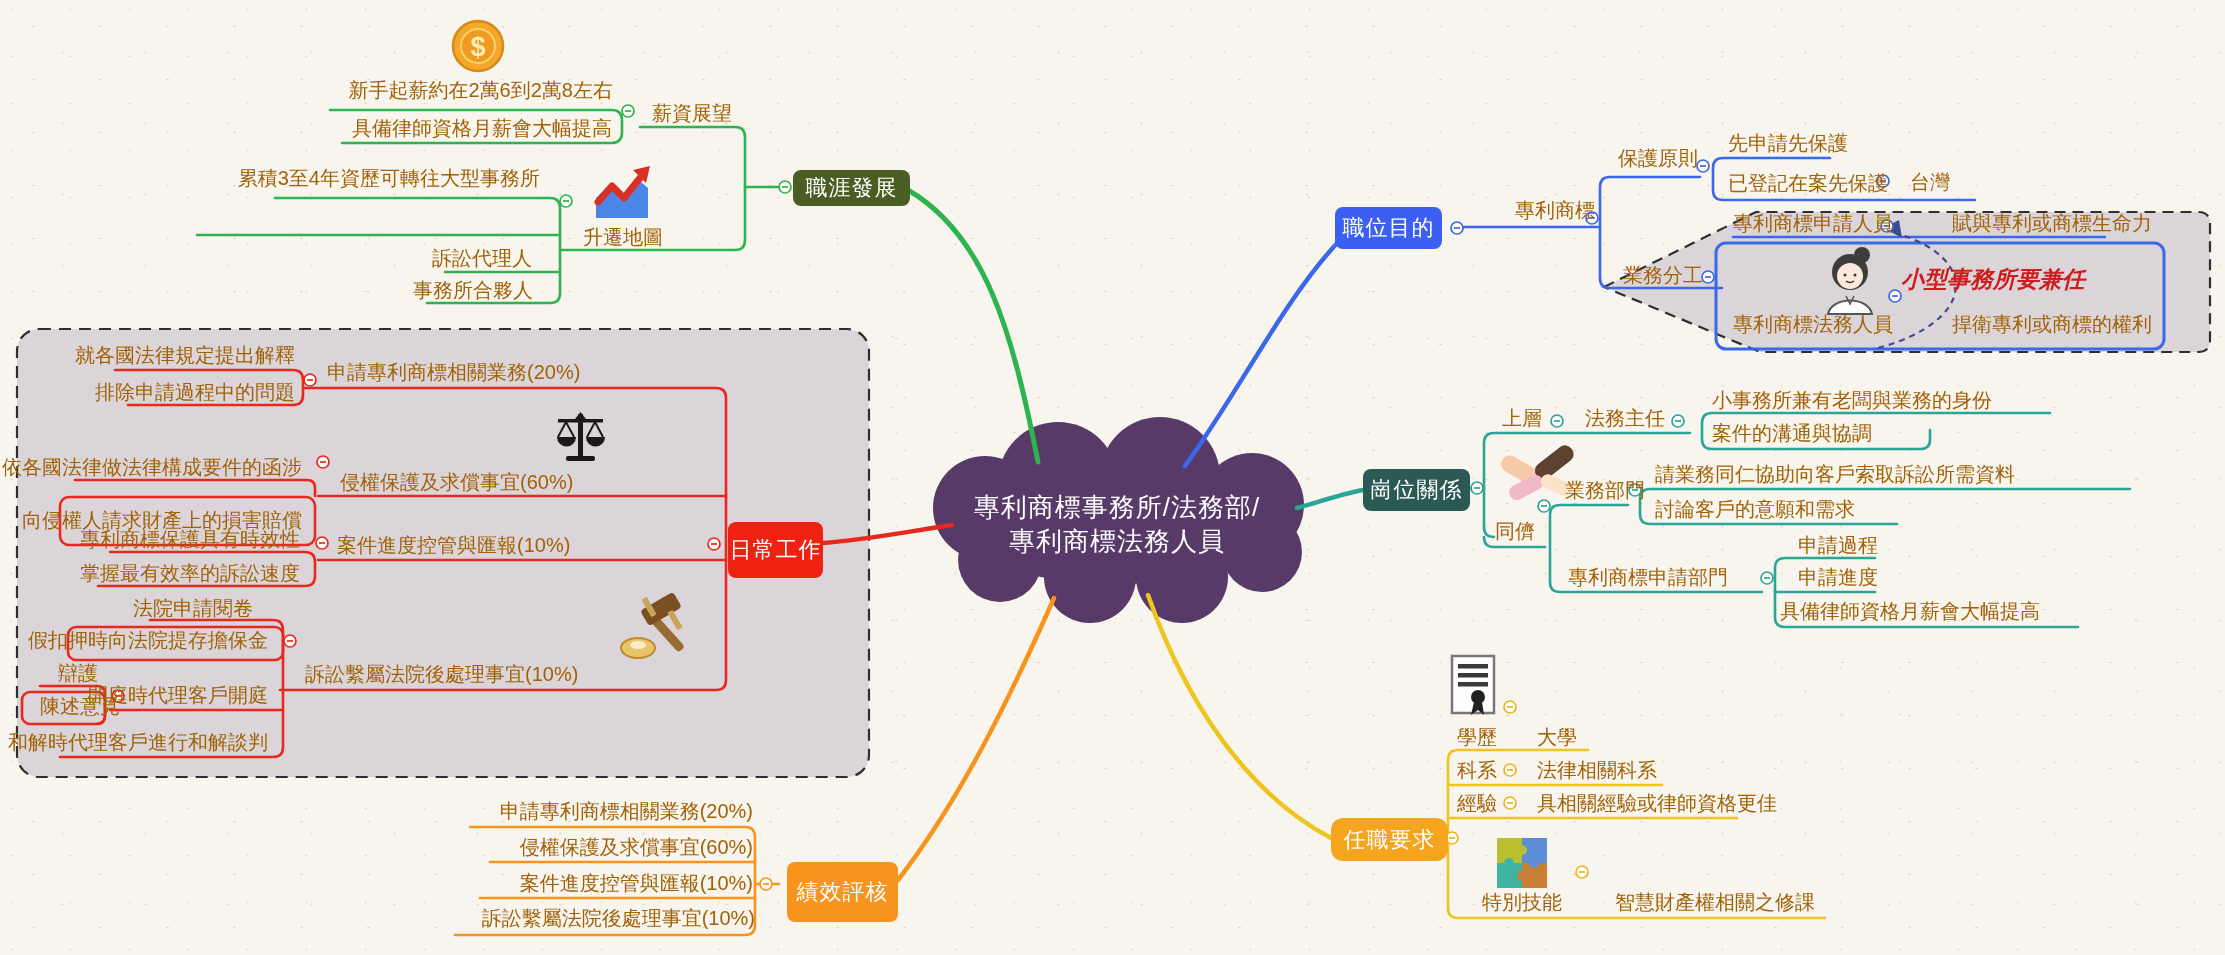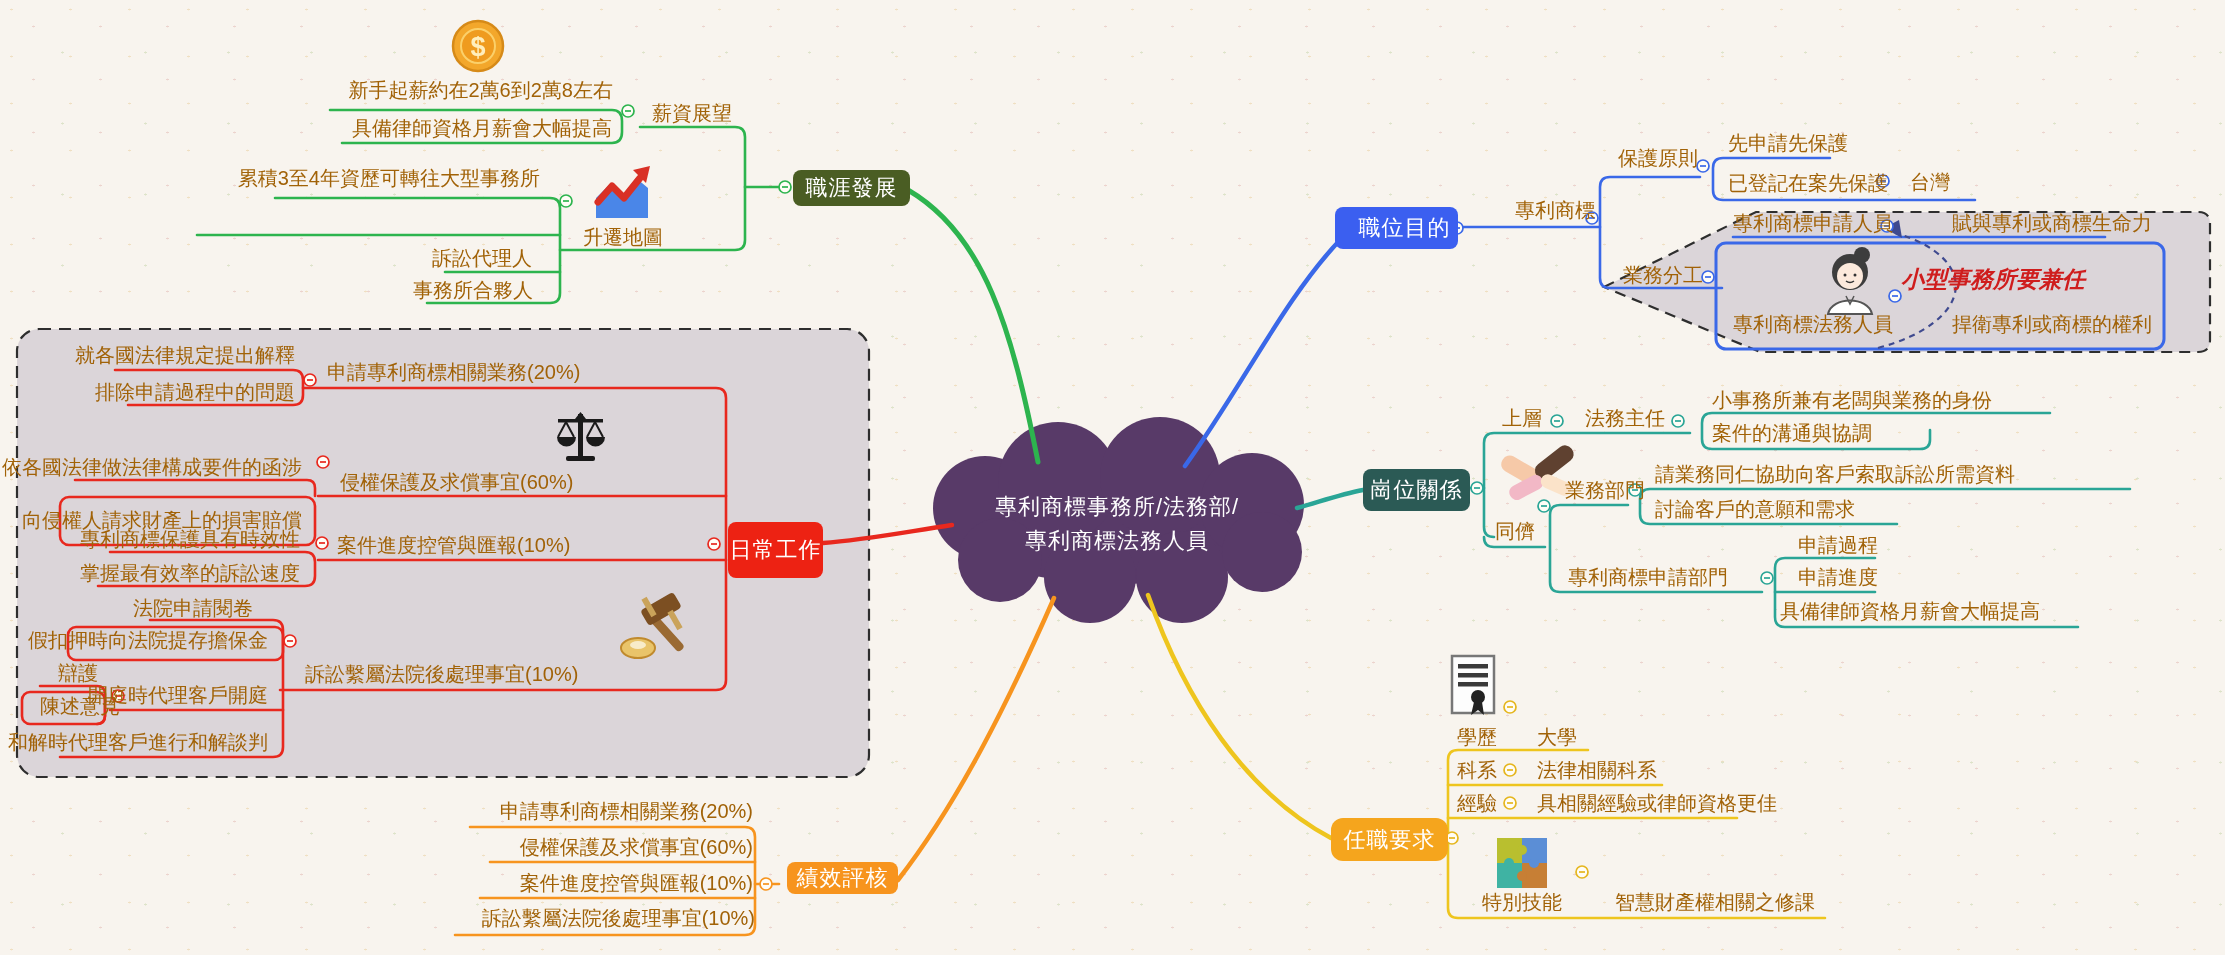--- a/index.html
+++ b/index.html
@@ -12,21 +12,21 @@
       radial-gradient(#dde3c9 1px, transparent 1.4px),
       radial-gradient(#efdfc2 1px, transparent 1.4px);
     background-size:67px 53px, 83px 71px, 59px 47px;
     background-position:0 0, 21px 17px, 41px 33px;
   }
   #stage{position:absolute;inset:0;}
   svg.layer{position:absolute;left:0;top:0;z-index:1;}
   .lbl{position:absolute;white-space:nowrap;font-size:20px;color:#a16207;z-index:3;line-height:24px;}
   .node{position:absolute;display:flex;align-items:center;justify-content:center;
         color:#fff;font-size:22px;border-radius:8px;z-index:3;letter-spacing:1px;}
-  .cloud-title{position:absolute;color:#fff;text-align:center;font-size:22px;line-height:34px;z-index:3;letter-spacing:1px;}
+  .cloud-title{position:absolute;color:#fff;text-align:center;font-size:26px;line-height:34px;z-index:3;letter-spacing:1px;}
   .note-red{color:#cf1d1d;font-weight:bold;font-style:italic;font-size:23px;}
   .tg circle{fill:#fffdf6;stroke-width:1.7;}
   .tg line{stroke-width:1.7;}
   .tg-g circle,.tg-g line{stroke:#2db44e;}
   .tg-r circle,.tg-r line{stroke:#e8281e;}
   .tg-o circle,.tg-o line{stroke:#f7941e;}
   .tg-b circle,.tg-b line{stroke:#3a68e8;}
   .tg-t circle,.tg-t line{stroke:#2aa596;}
   .tg-y circle,.tg-y line{stroke:#e5b61e;}
 </style>
@@ -301,22 +301,22 @@
       </g>
 </svg>
 
 <div class="cloud-title" style="left:937px;top:490px;width:360px;">
   <div>專利商標事務所/法務部/</div>
   <div>專利商標法務人員</div>
 </div>
 
 <div class="node" style="left:793px;top:170px;width:117px;height:36px;background:#4a5d23;">職涯發展</div>
 <div class="node" style="left:728px;top:522px;width:95px;height:56px;background:#ed2213;">日常工作</div>
-<div class="node" style="left:787px;top:862px;width:111px;height:32px;background:#f7941e;font-family:Liberation Mono, monospace;">績效評核</div>
-<div class="node" style="left:1335px;top:207px;width:107px;height:42px;background:#3b5ff0;padding-left:16px;">職位目的</div>
+<div class="node" style="left:787px;top:862px;width:111px;height:60px;background:#f7941e;font-family:Liberation Mono, monospace;">績效評核</div>
+<div class="node" style="left:1335px;top:207px;width:107px;height:42px;background:#3b5ff0;">職位目的</div>
 <div class="node" style="left:1363px;top:469px;width:107px;height:42px;background:#2b5a55;">崗位關係</div>
 <div class="node" style="left:1331px;top:818px;width:117px;height:43px;background:#f5a51d;border-radius:12px;">任職要求</div>
 
 <div class="lbl" style="right:1612px;top:78px;">新手起薪約在2萬6到2萬8左右</div>
 <div class="lbl" style="right:1613px;top:116px;">具備律師資格月薪會大幅提高</div>
 <div class="lbl" style="left:652px;top:101px;">薪資展望</div>
 <div class="lbl" style="right:1685px;top:166px;">累積3至4年資歷可轉往大型事務所</div>
 <div class="lbl" style="right:1693px;top:246px;">訴訟代理人</div>
 <div class="lbl" style="right:1692px;top:278px;">事務所合夥人</div>
 <div class="lbl" style="left:583px;top:225px;">升遷地圖</div>

